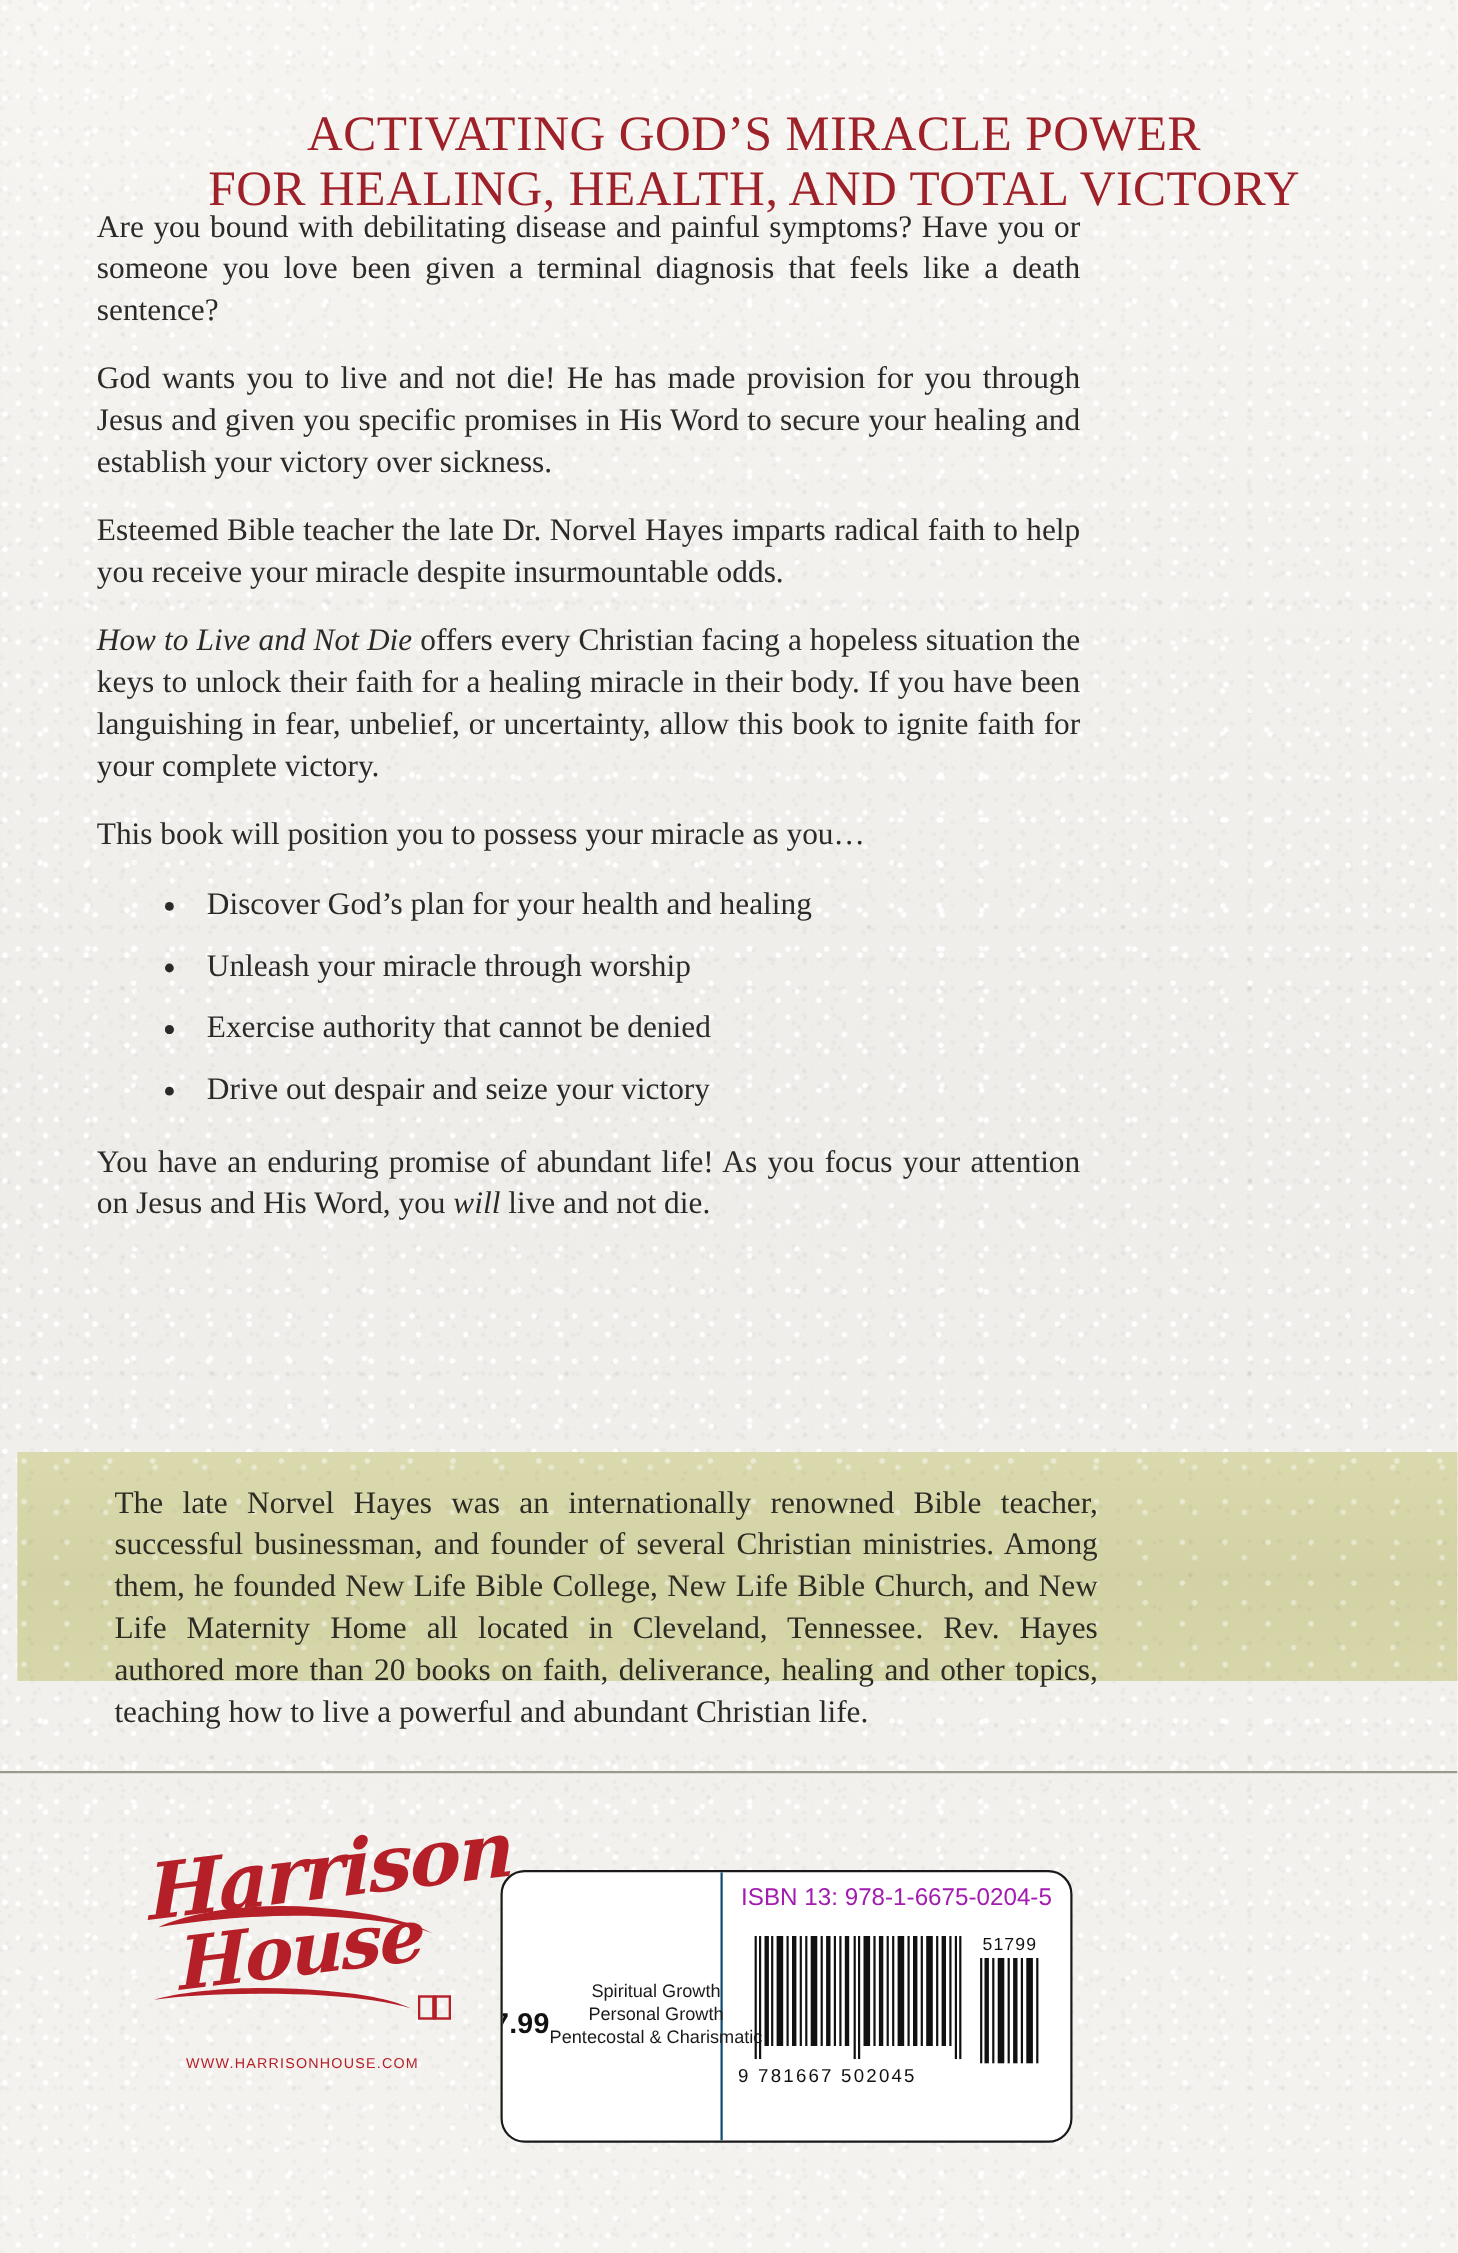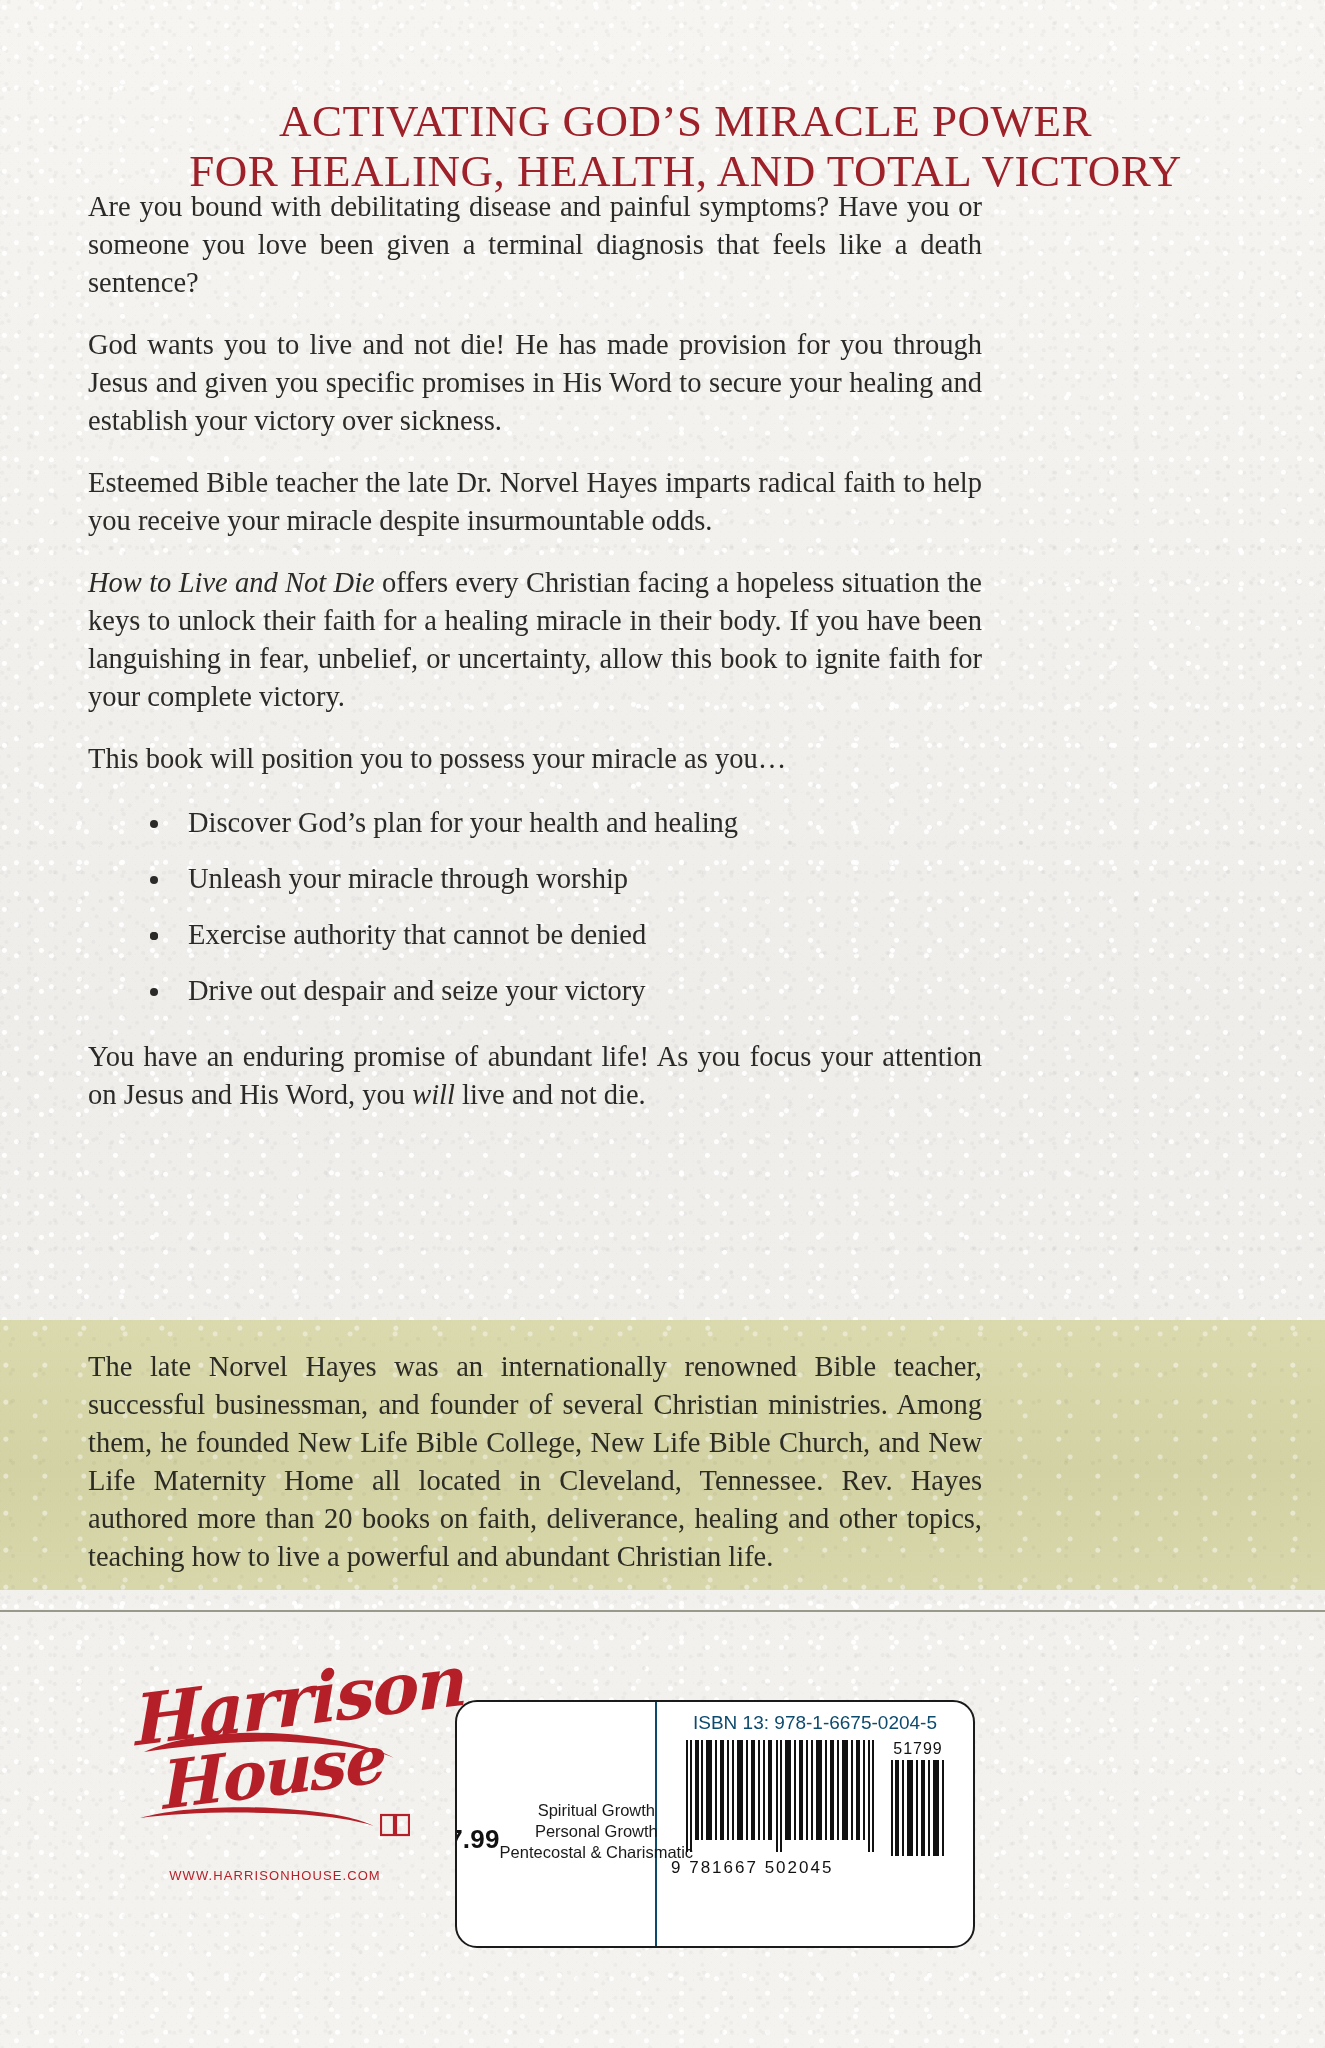--- a/index.html
+++ b/index.html
@@ -98,24 +98,24 @@
     height: 8px;
     border-radius: 50%;
     background: #2b2a28;
   }
 
   .closing-para { margin-top: 30px !important; }
 
   
   .author-band {
     position: absolute;
-    left: 0;
+    left: 16px;
     right: 0;
     top: 1320px;
-    height: 270px;
+    height: 208px;
     background-color: #d6d5a8;
     background-image:
       radial-gradient(circle at 15% 22%, rgba(255,255,255,0.45) 0 2px, rgba(0,0,0,0) 3px),
       radial-gradient(circle at 48% 61%, rgba(0,0,0,0.035) 0 1.5px, rgba(0,0,0,0) 2.5px),
       radial-gradient(circle at 78% 34%, rgba(255,255,255,0.4) 0 2px, rgba(0,0,0,0) 3px),
       radial-gradient(circle at 32% 85%, rgba(0,0,0,0.032) 0 1.5px, rgba(0,0,0,0) 2.5px),
       linear-gradient(110deg, rgba(0,0,0,0.02) 0 1px, rgba(0,0,0,0) 1px 5px),
       linear-gradient(180deg, #dbdaae 0%, #d3d2a4 55%, #d8d7ab 100%);
     background-size: 39px 37px, 27px 31px, 45px 41px, 33px 29px, 10px 10px, 100% 100%;
     z-index: 3;
@@ -245,23 +245,23 @@
   .barcode-pane {
     flex: 1;
     position: relative;
     display: flex;
     flex-direction: column;
     align-items: center;
     padding: 10px 12px 8px 12px;
     font-family: "Liberation Sans", "DejaVu Sans", sans-serif;
   }
   .isbn-label {
-    font-size: 19px;
-    color: #0c4a6e;
-    margin-bottom: 6px;
+    font-size: 22px;
+    color: #a21caf;
+    margin-bottom: 22px;
     white-space: nowrap;
   }
   .barcode-row { display: flex; align-items: flex-start; gap: 6px; }
 
   .barcode-main { display: block; }
   .barcode-addon-wrap { display: flex; flex-direction: column; align-items: center; }
   .addon-digits {
     font-size: 16px;
     color: #111;
     letter-spacing: 1px;

